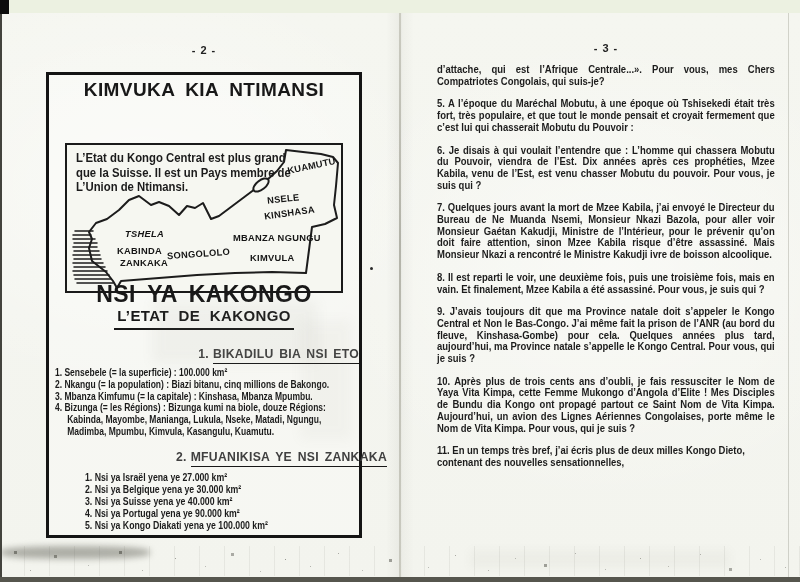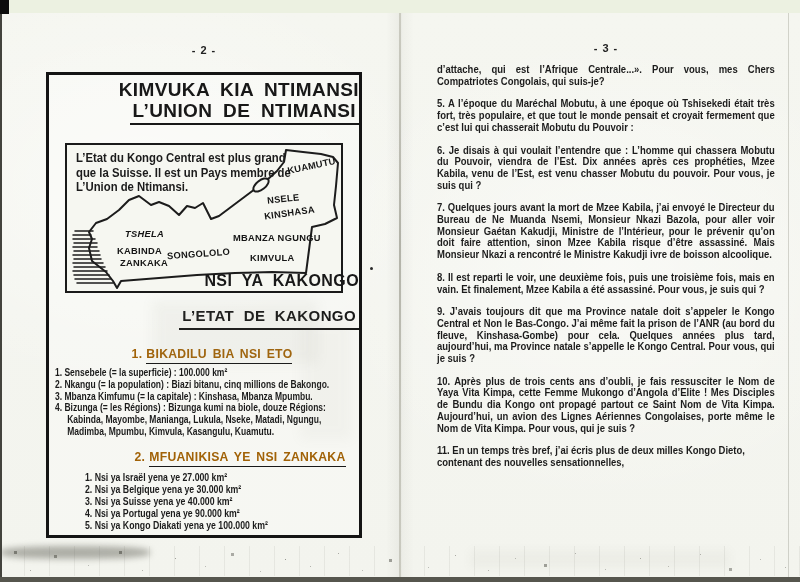--- a/index.html
+++ b/index.html
@@ -19,45 +19,45 @@
         background:linear-gradient(90deg,transparent,rgba(70,70,58,.05) 45%,rgba(70,70,58,.1) 50%,rgba(70,70,58,.04) 58%,transparent);}
   .crease-right{position:absolute;left:788px;top:13px;width:1px;height:569px;background:rgba(125,125,112,.3);}
 
   .ink{color:#1c1c1c;font-weight:700;}
   .page-header{position:absolute;text-align:center;font-size:11px;font-weight:700;color:#222;letter-spacing:1px;}
   .hdr2{left:46px;top:44px;width:316px;}
   .hdr3{left:437px;top:42px;width:338px;}
 
   
   .box2{position:absolute;left:46px;top:72px;width:310px;height:460px;border:3px solid #141414;background:rgba(255,255,255,.25);}
-  .t-line{position:absolute;width:100%;text-align:right;font-size:19px;font-weight:700;color:#181818;
+  .t-line{position:absolute;width:100%;text-align:center;font-size:19px;font-weight:700;color:#181818;
           letter-spacing:.4px;word-spacing:5px;line-height:21px;}
   .t1{top:4px;}
   .t2{top:25px;}
-  .t3{top:195px;font-size:16px;}
+  .t3{top:209px;font-size:23px;}
   .t4{top:230px;font-size:15px;}
   .u2{display:inline-block;border-bottom:2.5px solid #181818;padding:0 3px 2px 3px;}
 
   .map-box{position:absolute;left:16px;top:68px;width:274px;height:146px;border:2px solid #1a1a1a;background:#f6f7f1;}
   .map-caption{position:absolute;left:9px;top:6px;width:232px;font-size:12.2px;line-height:14.6px;font-weight:700;color:#1b1b1b;
                transform:scaleX(.93);transform-origin:0 0;}
   .map-svg{position:absolute;left:0;top:0;}
   .map-label{position:absolute;font-size:9.3px;font-weight:700;color:#151515;letter-spacing:.3px;white-space:nowrap;}
   .ml0{left:220px;top:16px;transform:rotate(-12deg);}
   .ml1{left:200px;top:49px;transform:rotate(-6deg);}
   .ml2{left:197px;top:63px;transform:rotate(-8deg);}
   .ml3{left:58px;top:84px;font-style:italic;}
   .ml4{left:118px;top:88px;padding-left:48px;}
   .ml5{left:50px;top:101px;}
   .ml6{left:53px;top:113px;}
   .ml7{left:100px;top:104px;transform:rotate(-4deg);}
   .ml8{left:183px;top:108px;}
   .map-dot{position:absolute;left:303px;top:122px;width:3px;height:3px;background:#2a2a2a;border-radius:50%;}
 
-  .sec-head{position:absolute;width:100%;text-align:center;font-size:12.2px;font-weight:700;color:#a16207;letter-spacing:.3px;word-spacing:2px;margin-left:8px;}
+  .sec-head{position:absolute;width:100%;text-align:right;font-size:12.2px;font-weight:700;color:#404040;letter-spacing:.3px;word-spacing:2px;}
   .sh1{top:272px;}
   .sh2{top:375px;padding-left:28px;}
   .sec-head .u{display:inline-block;border-bottom:1.5px solid #181818;padding-bottom:1.5px;margin-left:4px;}
 
   .list{position:absolute;font-size:11.2px;line-height:11.8px;font-weight:700;color:#1b1b1b;transform-origin:0 0;}
   .list1{left:6px;top:292px;width:400px;transform:scaleX(.76);}
   .list2{left:36px;top:396px;width:340px;transform:scaleX(.78);line-height:12.1px;}
   .li{padding-left:16px;text-indent:-16px;}
 
   
@@ -95,21 +95,20 @@
 </head>
 <body>
 
 <div class="scan">
   <div class="paper"></div>
 
   <div class="page-header hdr2 ink">- 2 -</div>
 
   <div class="box2">
     <div class="t-line t1">KIMVUKA KIA NTIMANSI</div>
-    <div class="t-line t2"><span class="u2">L’UNION DE NTIMANSI</span></div>
 
     <div class="map-box">
       <svg class="map-svg" width="274" height="146" viewBox="0 0 274 146" preserveAspectRatio="none">
         <g stroke="#1c1c1c" stroke-width="2" fill="none" stroke-linejoin="round" stroke-linecap="round">
           <path d="M 29,78 L 40,74 52,65 62,55 72,51 84,60 92,57 102,61 112,70 120,61 128,63 136,58 144,74 152,71
                    164,62 176,53 188,44 200,35 210,26 217,17 219,5
                    236,7 254,9 266,12 271,18 269,41 267,60 270,73
                    258,79 245,82 242,105 239,128
                    205,127 168,128 130,130 92,133 54,136 50,143 46,136
                    39,127 25,116 22,103 25,94 22,87 Z"></path>

